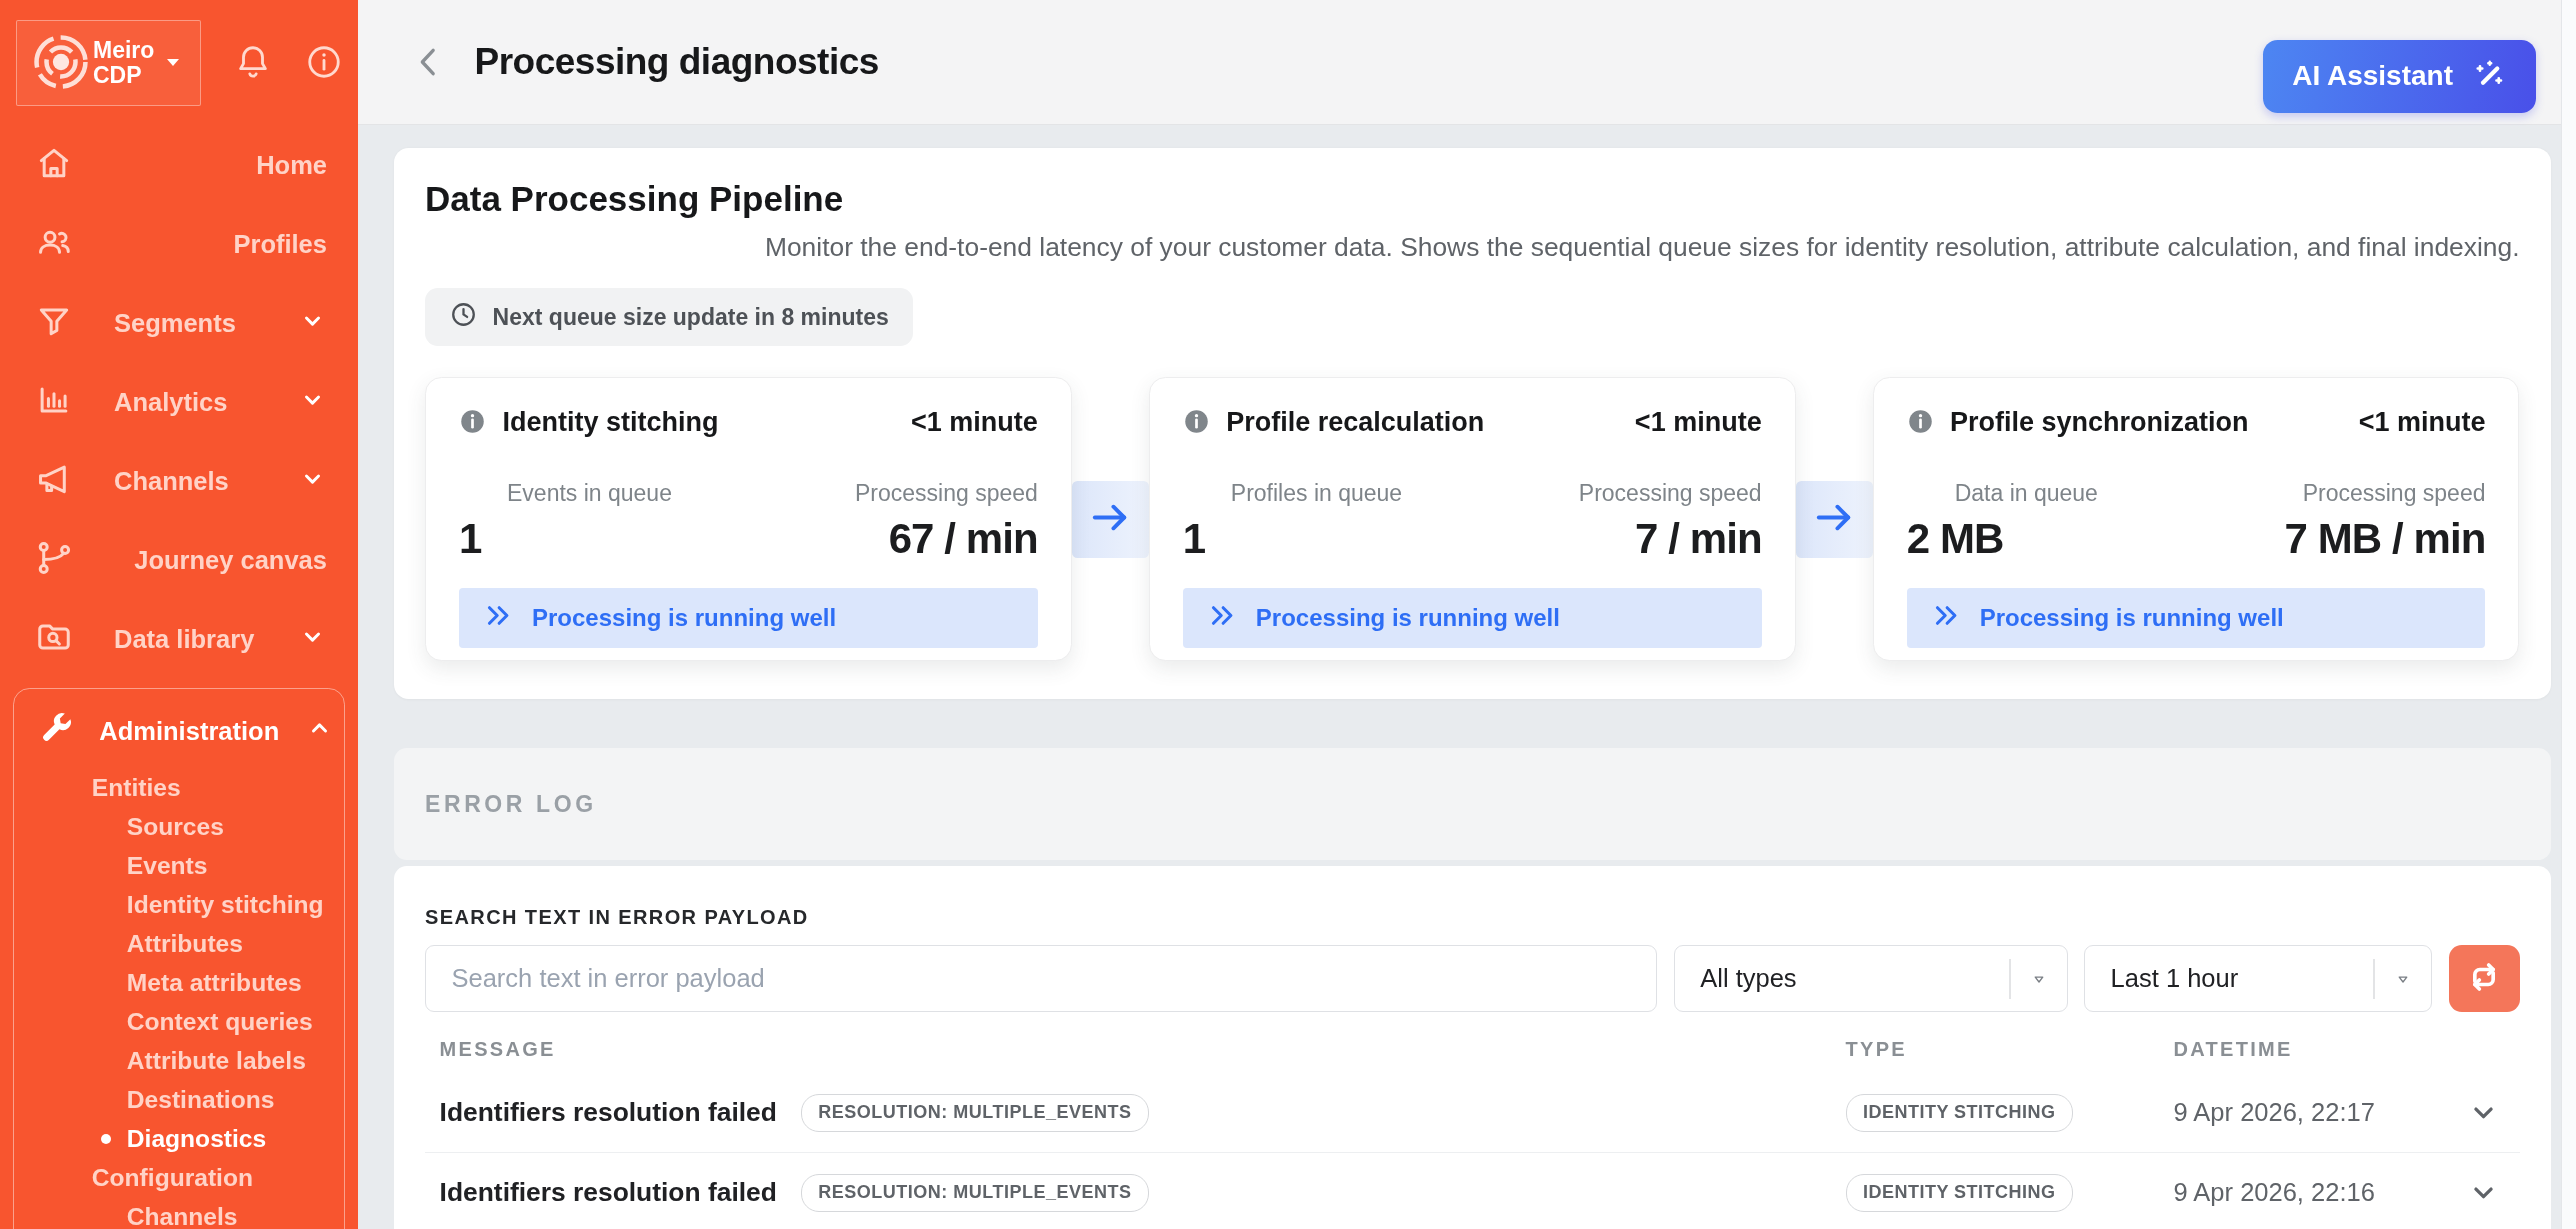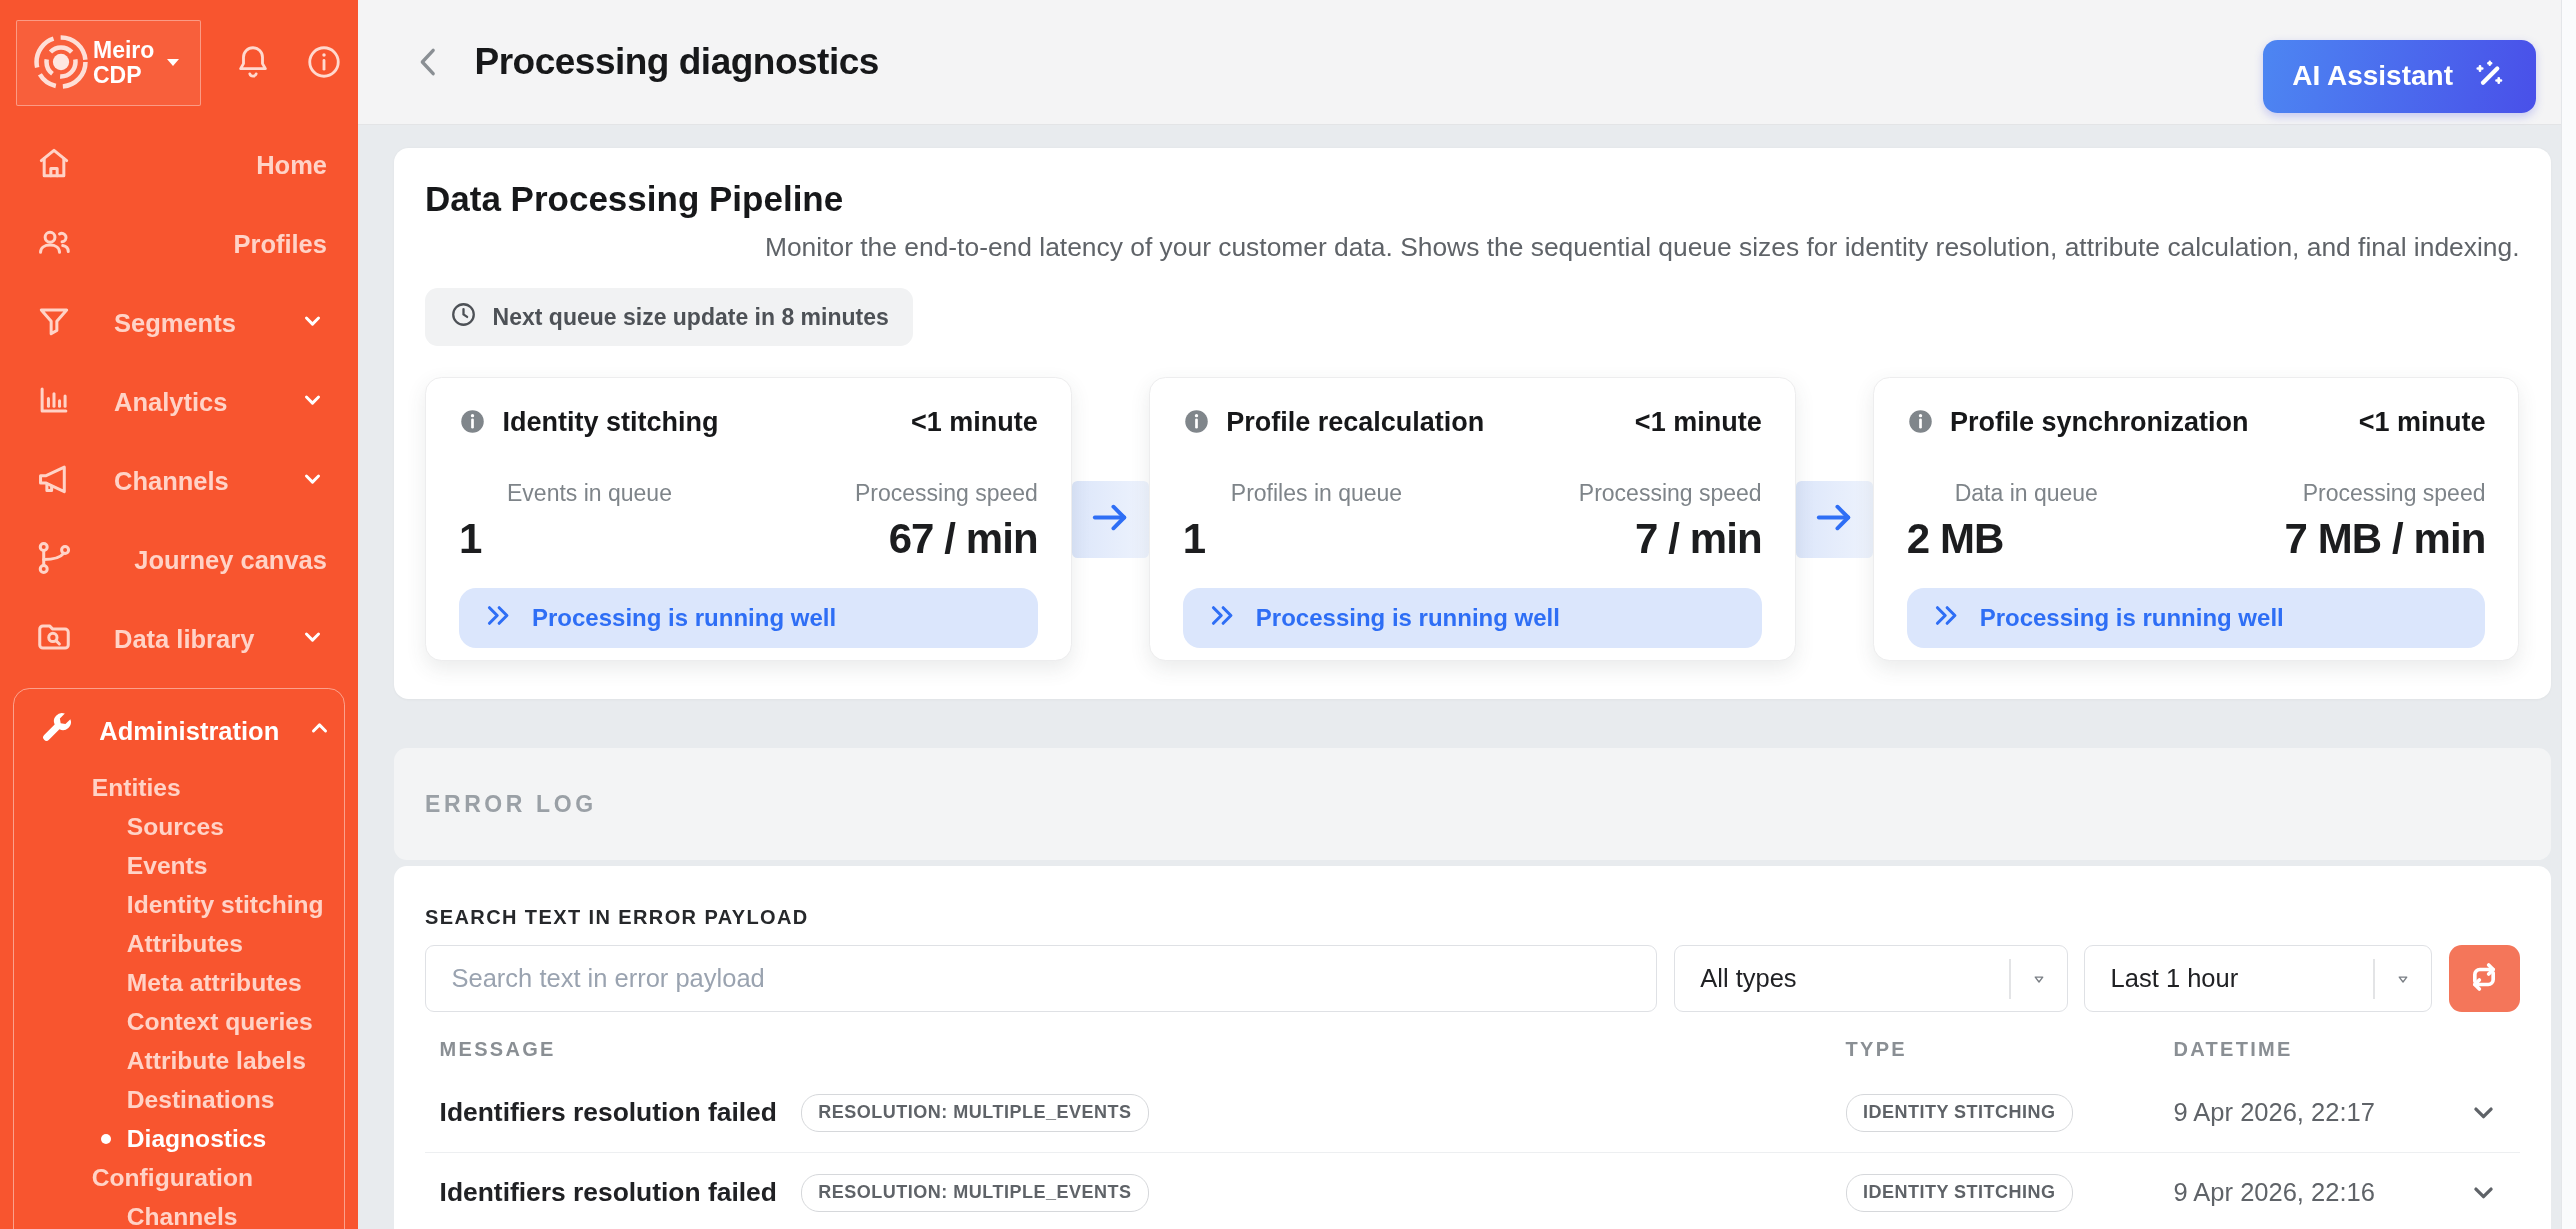--- a/index.html
+++ b/index.html
@@ -53,21 +53,21 @@
                 box-shadow:0 7.3px 20px rgba(60,64,67,.10); padding:29px 33px 27px; height:284px; position:relative; z-index:1; }
   .connector-cell { width:77px; flex:none; display:flex; align-items:center; justify-content:center; }
   .connector { width:77px; height:77px; border-radius:5.5px; background:linear-gradient(90deg,#dce6fa,#eef3fd);
                display:flex; align-items:center; justify-content:center; }
   .stage-head { display:flex; align-items:center; gap:16.4px; }
   .stage-name { font-size:27px; font-weight:700; color:#17181a; }
   .stage-eta { margin-left:auto; font-size:27px; font-weight:700; color:#17181a; }
   .stage-labels { margin-top:42px; display:flex; justify-content:space-between; font-size:23px; color:#7e8489;margin-left:48px; }
   .stage-values { margin-top:7.3px; display:flex; justify-content:space-between; align-items:baseline;
                   font-size:42px; font-weight:800; color:#1c1d1f; letter-spacing:-0.9px; }
-  .status-banner { margin-top:25.5px; height:60px; background:#dbe6fc; border-radius:17px; display:flex;
+  .status-banner { margin-top:25.5px; height:60px; background:#dbe6fc; border-radius:4px; display:flex;
                    align-items:center; gap:18px; padding:0 24px; color:#2e6ef5; font-size:24px; font-weight:700; cursor:pointer; }
 
   .errorlog-head { margin-top:49px; height:112px; background:#f3f4f5; border-radius:12.8px; display:flex;
                    align-items:center; padding:0 31px; color:#9aa0a6; font-size:23px; font-weight:700; letter-spacing:3.6px; }
   .filter-panel { margin-top:5.5px; border-radius:12.8px; padding:40px 31px 0 31px; min-height:383px; }
   .search-label { font-size:20px; font-weight:700; letter-spacing:1.4px; color:#26282b; }
   .filter-row { margin-top:16.4px; display:flex; gap:16.4px; }
   .search-input { flex:1; height:67px; border:1.8px solid #dfe1e5; border-radius:9px; font-size:25.5px;
                   padding:0 25.5px; color:#202124; outline:none; font-family:"Liberation Sans",sans-serif; background:#fff; }
   .search-input::placeholder { color:#9aa3b0; }

